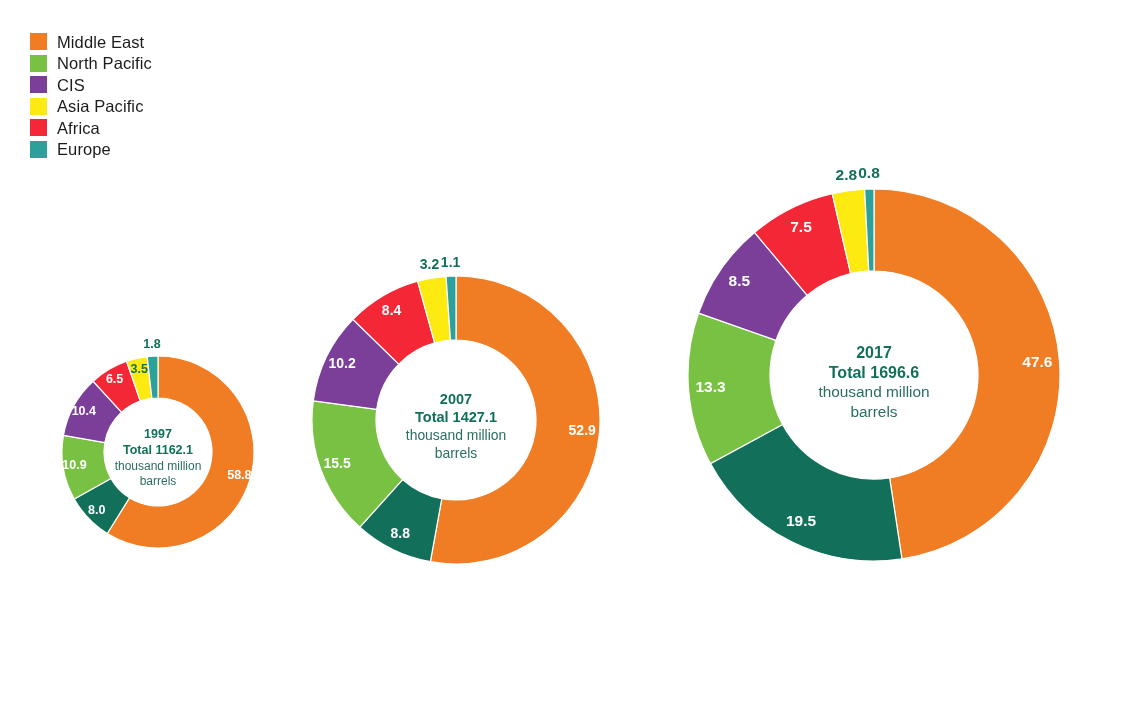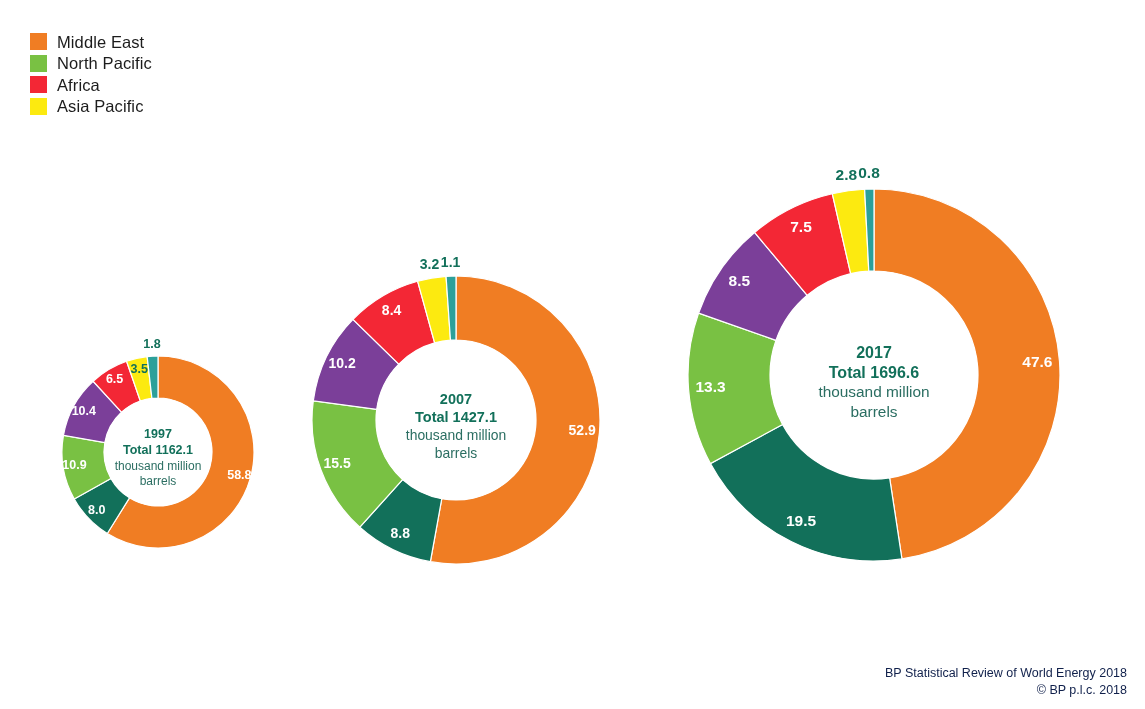--- a/index.html
+++ b/index.html
@@ -54,26 +54,34 @@
   <div id="legend">
       <div class="legend-row">
         <span class="legend-swatch" style="background: rgb(240, 125, 35);"></span>
         <span class="legend-label">Middle East</span>
       </div>
       <div class="legend-row">
         <span class="legend-swatch" style="background: rgb(121, 193, 67);"></span>
         <span class="legend-label">North Pacific</span>
       </div>
       <div class="legend-row">
+        <span class="legend-swatch" style="background: rgb(123, 63, 153);"></span>
+        <span class="legend-label">CIS</span>
+      </div>
+      <div class="legend-row">
+        <span class="legend-swatch" style="background: rgb(252, 234, 16);"></span>
+        <span class="legend-label">Asia Pacific</span>
+      </div>
+      <div class="legend-row">
         <span class="legend-swatch" style="background: rgb(243, 39, 53);"></span>
         <span class="legend-label">Africa</span>
       </div>
       <div class="legend-row">
-        <span class="legend-swatch" style="background: rgb(252, 234, 16);"></span>
-        <span class="legend-label">Asia Pacific</span>
+        <span class="legend-swatch" style="background: rgb(44, 160, 154);"></span>
+        <span class="legend-label">Europe</span>
       </div>
     </div>
 
   <svg id="donuts" class="donut-svg" width="1145" height="709">
       <g>
         <path d="M 158 356 A 96 96 0 1 1 107.28145388037909 533.508460171395 L 129.47081780771325 497.8485088464097 A 54 54 0 1 0 158 398 Z" fill="#F07D23" stroke="#ffffff" stroke-width="1.2"></path>
         <path d="M 107.28145388037909 533.508460171395 A 96 96 0 0 1 74.26436499012935 498.95043588182887 L 110.89870530694776 478.4096201835288 A 54 54 0 0 0 129.47081780771325 497.8485088464097 Z" fill="#12705A" stroke="#ffffff" stroke-width="1.2"></path>
         <path d="M 74.26436499012935 498.95043588182887 A 96 96 0 0 1 63.458455710828034 435.32977494397466 L 104.82038133734076 442.62299840598575 A 54 54 0 0 0 110.89870530694776 478.4096201835288 Z" fill="#79C143" stroke="#ffffff" stroke-width="1.2"></path>
         <path d="M 63.458455710828034 435.32977494397466 A 96 96 0 0 1 93.11552255718277 381.246875779422 L 121.50248143841532 412.2013676259249 A 54 54 0 0 0 104.82038133734076 442.62299840598575 Z" fill="#7B3F99" stroke="#ffffff" stroke-width="1.2"></path>
         <path d="M 93.11552255718277 381.246875779422 A 96 96 0 0 1 126.58850807765387 361.28441051719733 L 140.33103579368031 400.9724809159235 A 54 54 0 0 0 121.50248143841532 412.2013676259249 Z" fill="#F32735" stroke="#ffffff" stroke-width="1.2"></path>
@@ -129,18 +137,14 @@
         <text x="846.3" y="176.2" class="slice-label" font-size="15.5" fill="#12705A">2.8</text>
         <text x="869.0" y="174.3" class="slice-label" font-size="15.5" fill="#12705A">0.8</text>
         <circle cx="874" cy="375" r="104" fill="#ffffff"></circle>
         <text x="874" y="353.4" class="center-year" font-size="16.0" dominant-baseline="middle">2017</text>
         <text x="874" y="373.4" class="center-total" font-size="16.0" dominant-baseline="middle">Total 1696.6</text>
         <text x="874" y="393.4" class="center-sub" font-size="15.4" dominant-baseline="middle">thousand million</text>
         <text x="874" y="413.4" class="center-sub" font-size="15.4" dominant-baseline="middle">barrels</text>
       </g>
     </svg>
 
-  <div id="footer">
-    <div>BP Statistical Review of World Energy 2018</div>
-    <div>© BP p.l.c. 2018</div>
-  </div>
 
 </div>
 
 </body></html>

